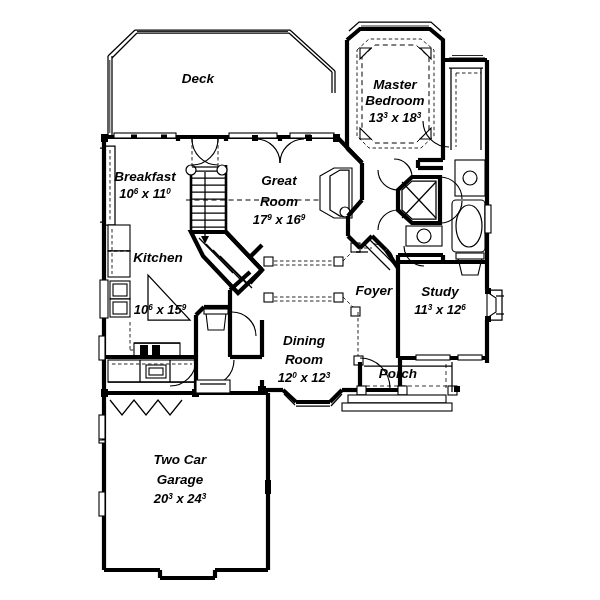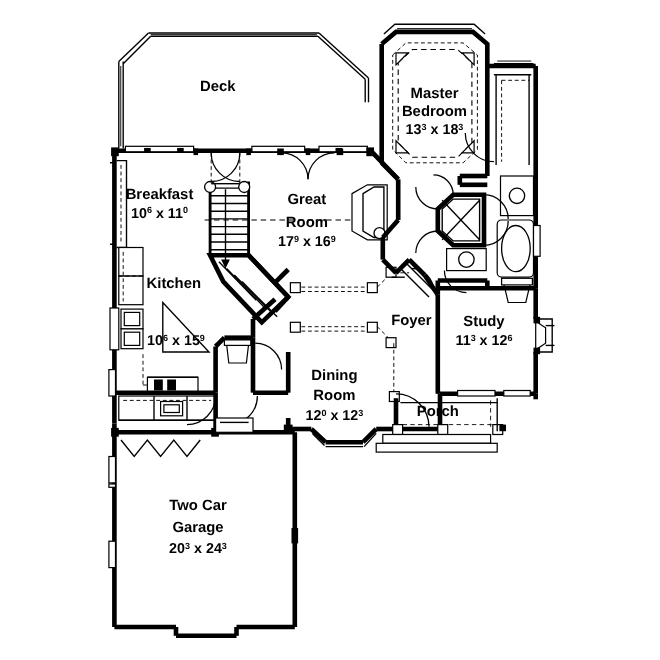--- a/index.html
+++ b/index.html
@@ -9,20 +9,21 @@
     width: 600px;
     height: 600px;
     overflow: hidden;
     font-family: "Liberation Sans", sans-serif;
   }
   #plan-root {
     position: relative;
     width: 600px;
     height: 600px;
     background: #ffffff;
+    font-style: italic;
   }
   svg#floorplan {
     display: block;
     width: 600px;
     height: 600px;
   }
   .wall-thick   { fill: none; stroke: #000000; stroke-width: 4.2; stroke-linejoin: miter; stroke-linecap: butt; }
   .wall-med     { fill: none; stroke: #000000; stroke-width: 2.6; stroke-linejoin: miter; }
   .wall-thin    { fill: none; stroke: #000000; stroke-width: 1.25; stroke-linejoin: miter; }
   .wall-hair    { fill: none; stroke: #000000; stroke-width: 0.85; stroke-linejoin: miter; }

